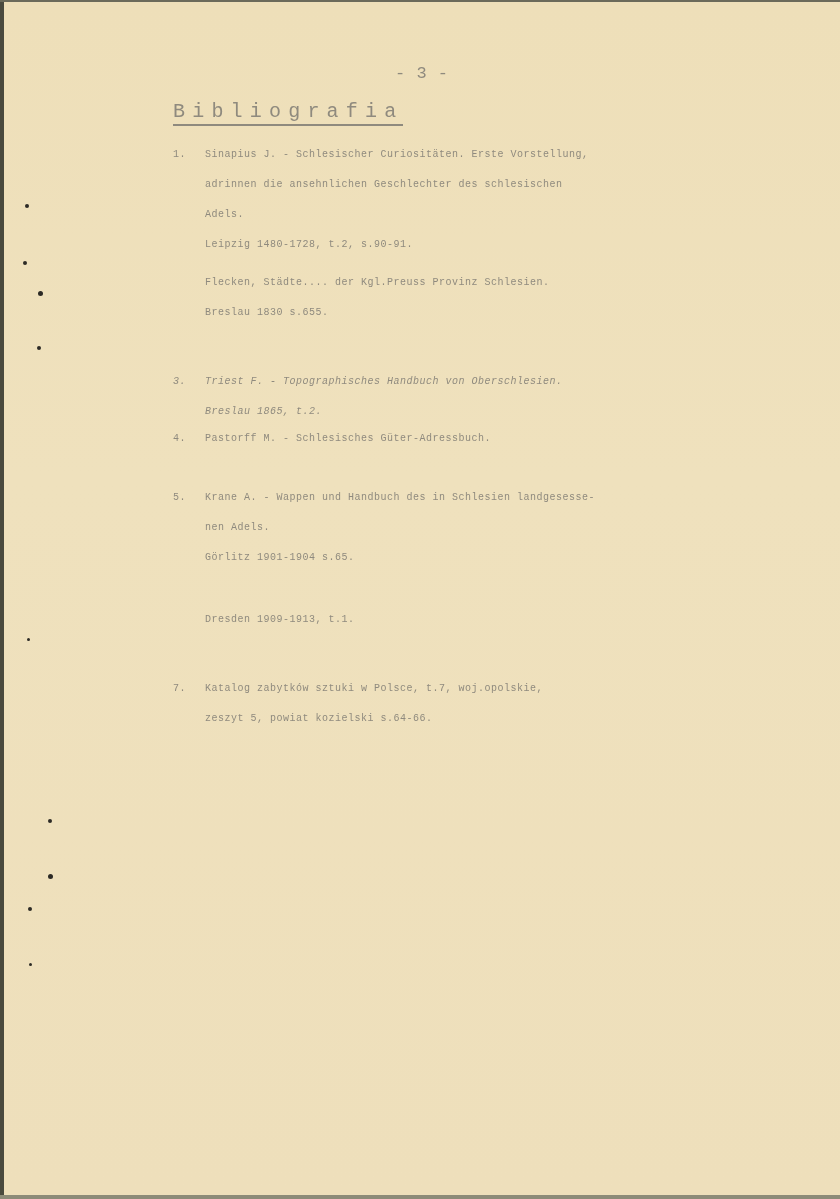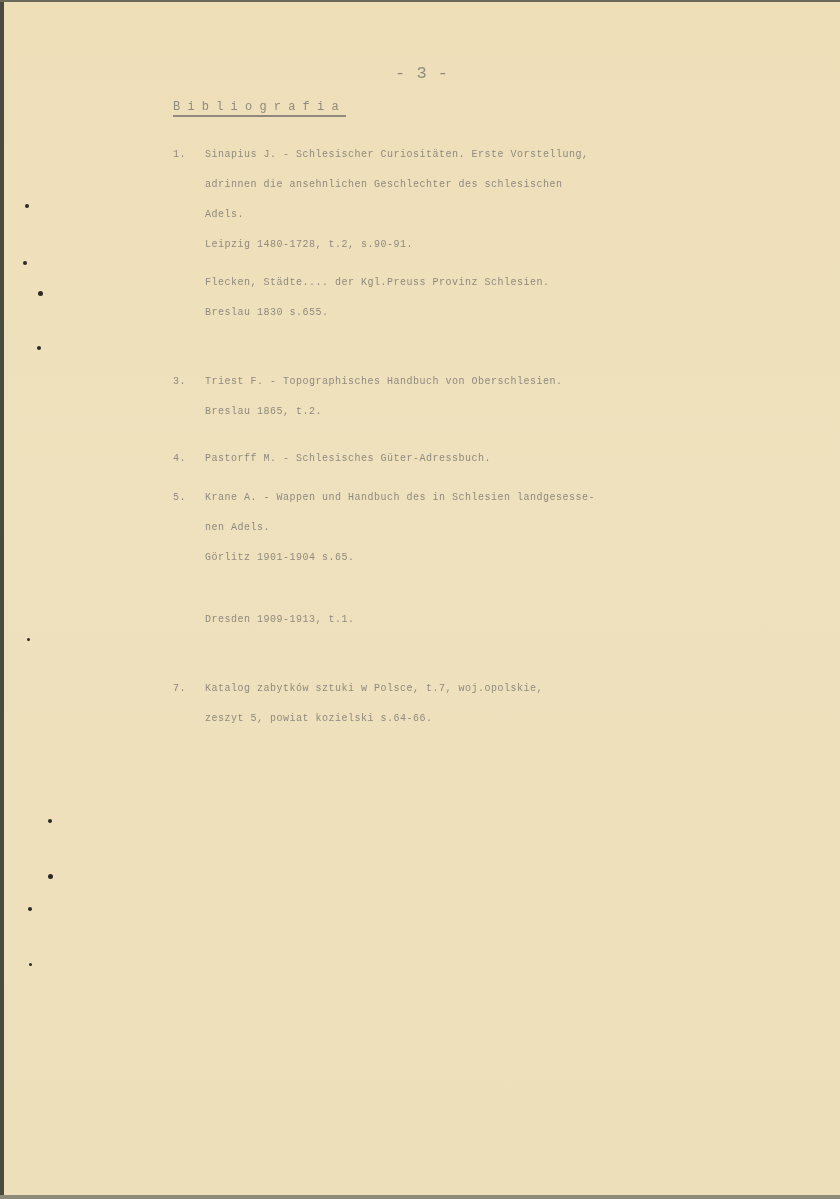--- a/index.html
+++ b/index.html
@@ -11,21 +11,21 @@
     .page {
       position: absolute; left: 4px; top: 2px; right: 0; bottom: 4px;
       background: linear-gradient(180deg, #eedfb9 0%, #efe1bd 40%, #eedfbb 100%);
     }
     .edge-left { position: absolute; left: 0; top: 0; width: 4px; height: 1199px; background: #4a4a3e; }
     .edge-top { position: absolute; left: 0; top: 0; width: 840px; height: 2px; background: #6b6a5a; }
     .edge-bottom { position: absolute; left: 0; bottom: 0; width: 840px; height: 4px; background: #8d8b78; }
     .typed { color: #8f8a7e; font-size: 10px; letter-spacing: 0.5px; white-space: nowrap; }
     .page-num { position: absolute; left: 395px; top: 64px; font-size: 17px; }
     .heading {
-      position: absolute; left: 173px; top: 100px; font-size: 12px; letter-spacing: 7.2px;
+      position: absolute; left: 173px; top: 100px; font-size: 20px; letter-spacing: 7.2px;
       border-bottom: 2px solid #8f8a7e; padding-bottom: 1px;
     }
     .entry { position: absolute; left: 173px; }
     .entry .line { height: 30px; line-height: 30px; }
     .entry .num { display: inline-block; width: 32px; }
     .entry .indent { padding-left: 32px; }
     .dot { position: absolute; width: 4px; height: 4px; border-radius: 50%; background: #2c2a25; }
   </style>
 </head>
 <body>
@@ -53,26 +53,26 @@
   <div class="line indent">adrinnen die ansehnlichen Geschlechter des schlesischen</div>
   <div class="line indent">Adels.</div>
   <div class="line indent">Leipzig 1480-1728, t.2, s.90-91.</div>
 </div>
 
 <div class="typed entry" style="top:268px;">
   <div class="line indent">Flecken, Städte.... der Kgl.Preuss Provinz Schlesien.</div>
   <div class="line indent">Breslau 1830 s.655.</div>
 </div>
 
-<div class="typed entry" style="top:367px;">
+<div class="typed entry" style="top:367px;font-style:italic;">
   <div class="line"><span class="num">3.</span><span>Triest F. - Topographisches Handbuch von Oberschlesien.</span></div>
   <div class="line indent">Breslau 1865, t.2.</div>
 </div>
 
-<div class="typed entry" style="top:444px;">
+<div class="typed entry" style="top:424px;">
   <div class="line"><span class="num">4.</span><span>Pastorff M. - Schlesisches Güter-Adressbuch.</span></div>
 </div>
 
 <div class="typed entry" style="top:483px;">
   <div class="line"><span class="num">5.</span><span>Krane A. - Wappen und Handbuch des in Schlesien landgesesse-</span></div>
   <div class="line indent">nen Adels.</div>
   <div class="line indent">Görlitz 1901-1904 s.65.</div>
 </div>
 
 <div class="typed entry" style="top:605px;">

